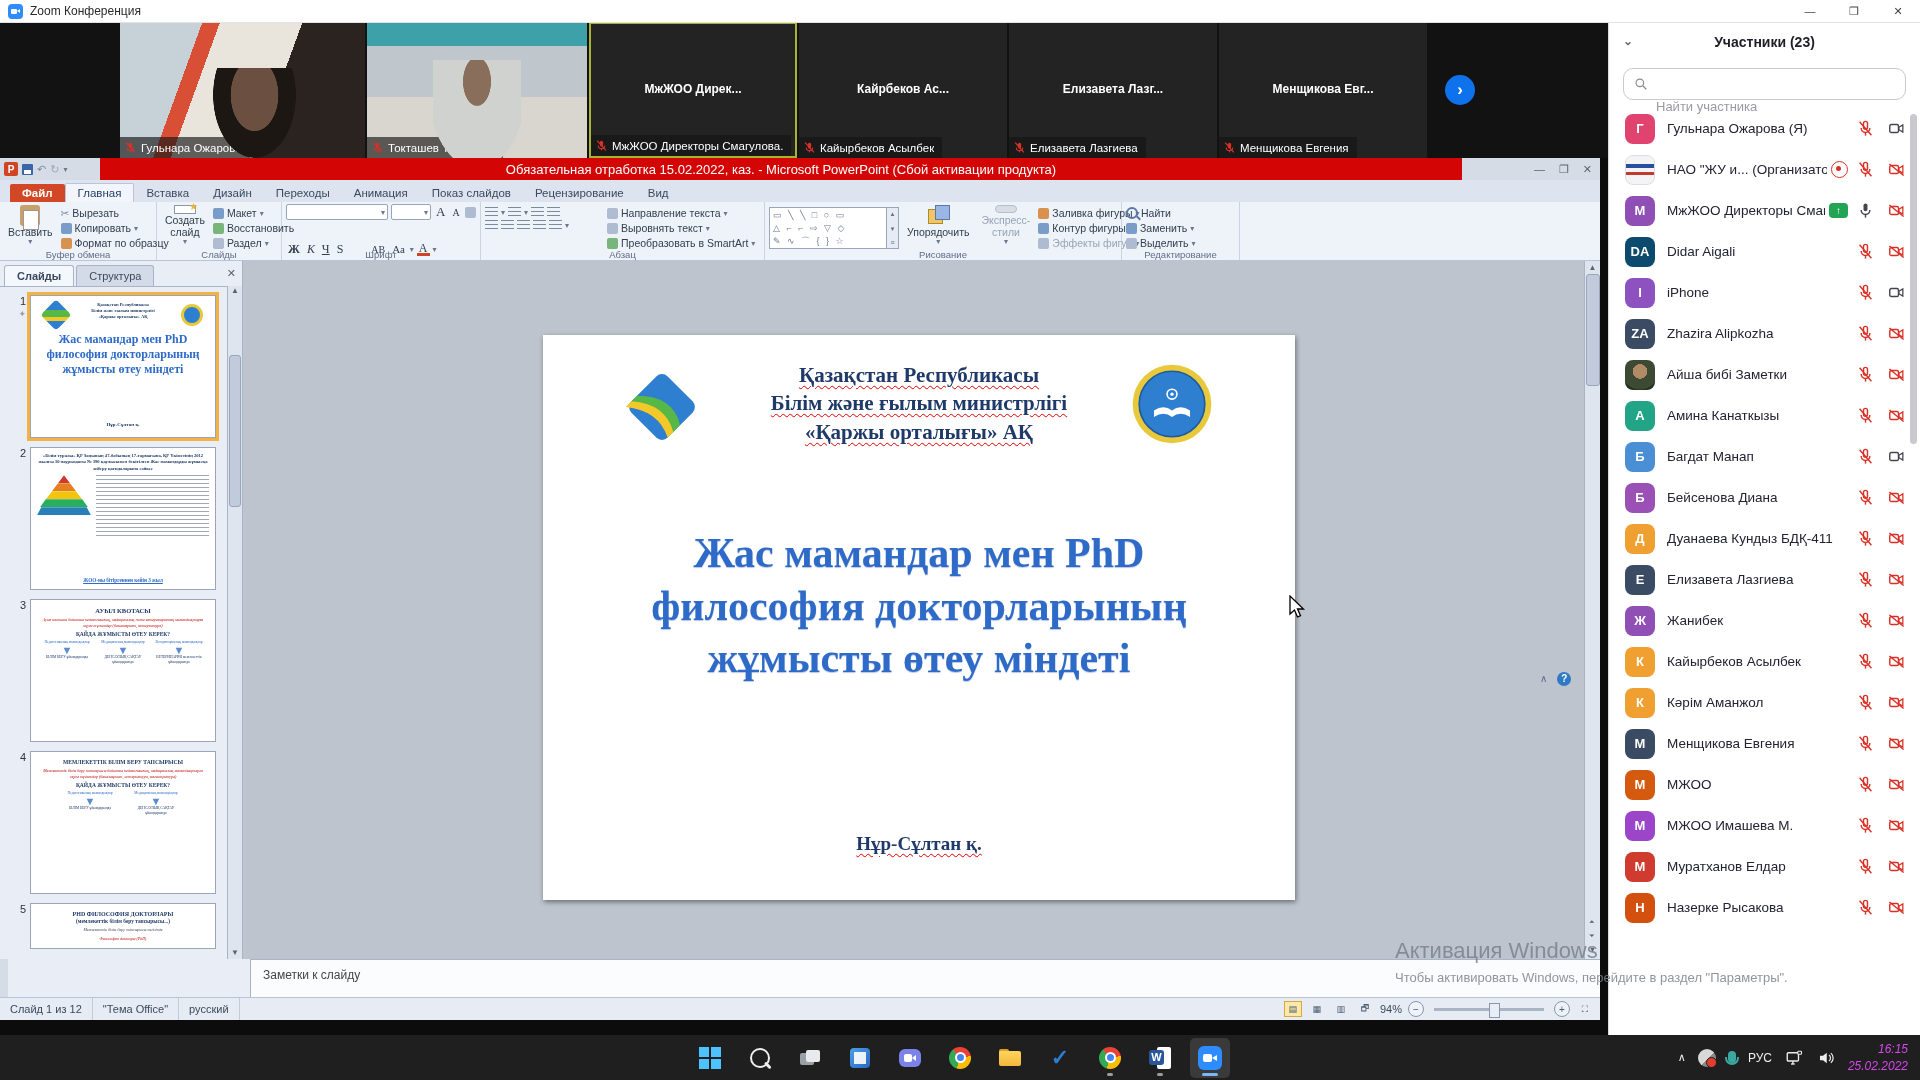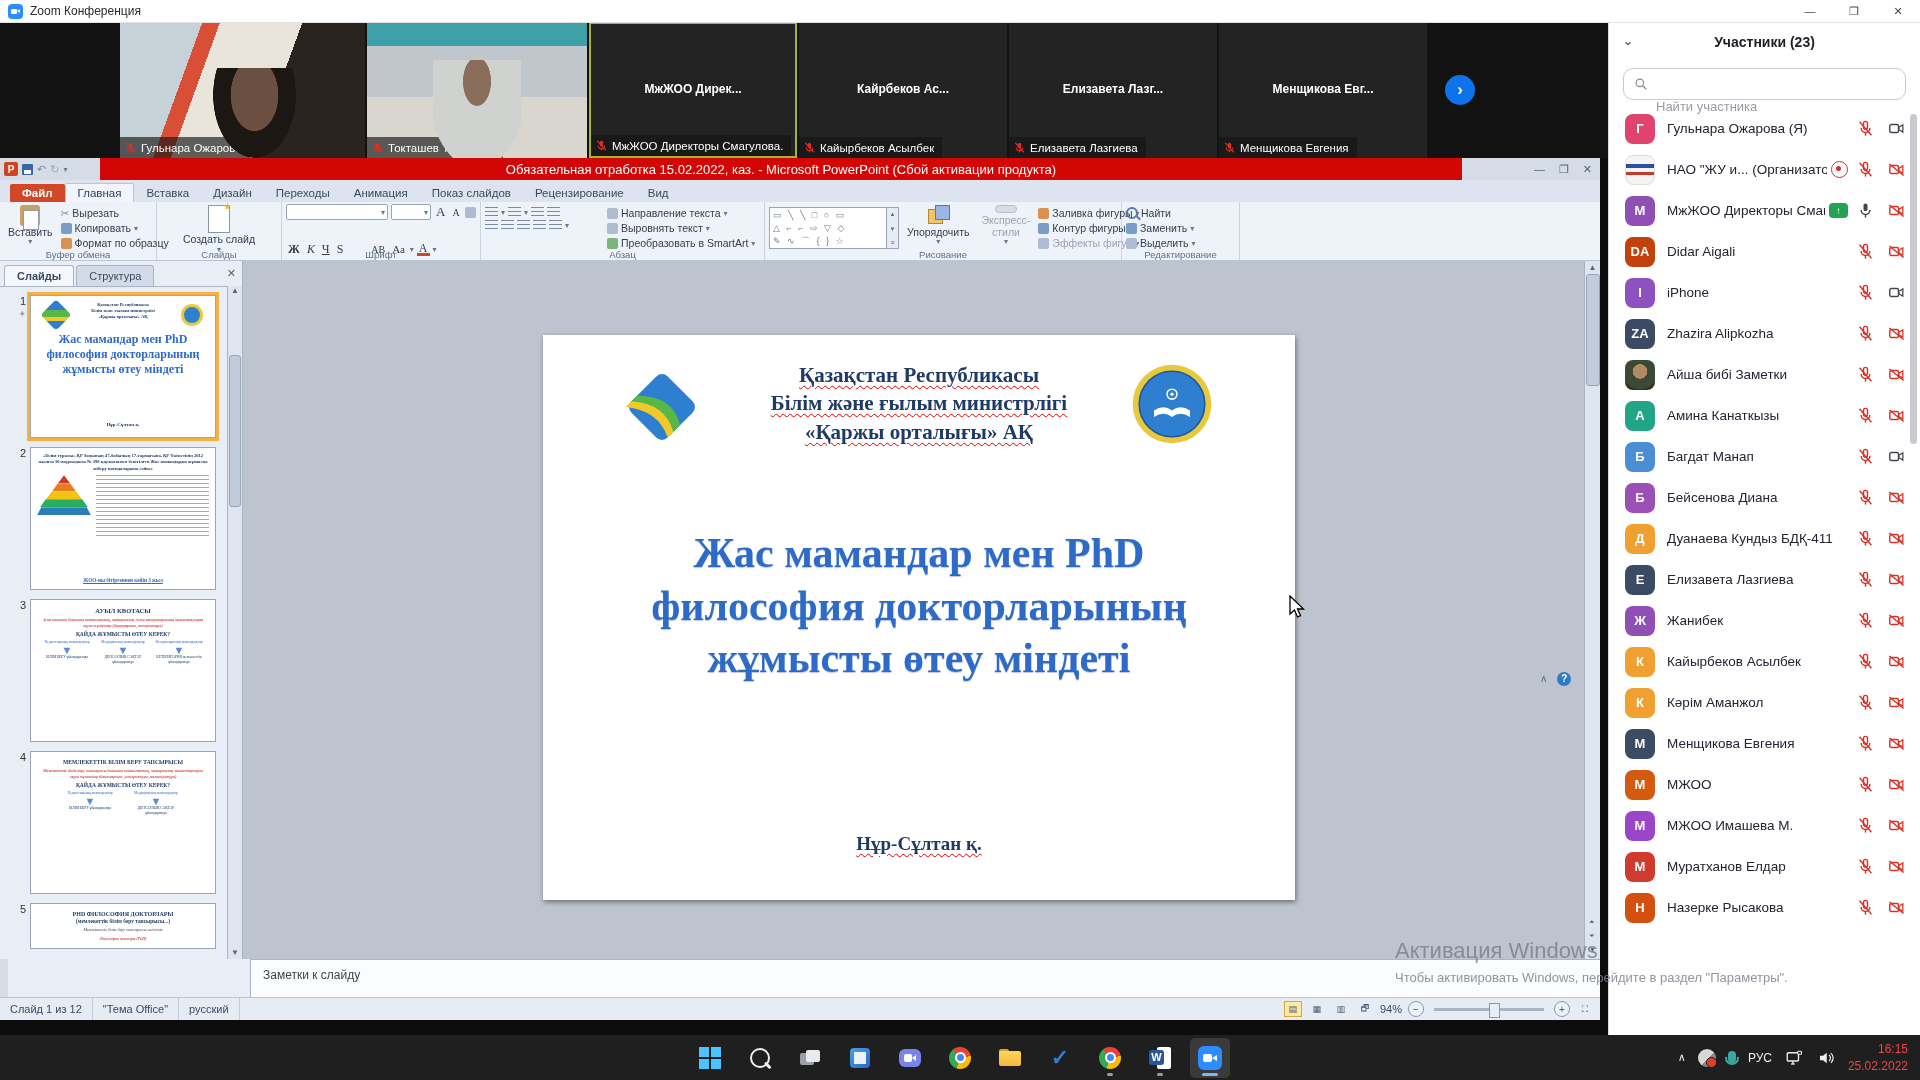--- a/index.html
+++ b/index.html
@@ -152,21 +152,21 @@
   .zslider .knob{position:absolute;left:50%;top:-5px;width:9px;height:13px;background:#e9eef6;border:1px solid #8a97ab;}
   .zpm{width:14px;height:14px;border-radius:50%;border:1px solid #8a97ab;display:flex;align-items:center;justify-content:center;font-size:10px;color:#4a5a70;background:#eef2f9;}
   
   .taskbar{position:absolute;left:0;top:1035px;width:1920px;height:45px;background:#1f1f1f;z-index:40;display:flex;align-items:center;}
   .tb-center{position:absolute;left:50%;transform:translateX(-50%);display:flex;gap:10px;align-items:center;height:100%;}
   .tb-item{width:40px;height:40px;display:flex;align-items:center;justify-content:center;position:relative;border-radius:5px;}
   .tb-item.active{background:#3a3a3a;}
   .run::after{content:"";position:absolute;bottom:2px;left:50%;transform:translateX(-50%);width:6px;height:3px;border-radius:2px;background:#9c9c9c;}
   .tb-item.active::after{content:"";position:absolute;bottom:2px;left:50%;transform:translateX(-50%);width:16px;height:3px;border-radius:2px;background:#7ab8f5;}
   .tb-tray{position:absolute;right:6px;display:flex;align-items:center;gap:12px;height:100%;color:#eee;font-size:12px;}
-  .clock{text-align:right;line-height:1.35;font-size:12px;color:#ef4444;padding-right:6px;}
+  .clock{text-align:right;line-height:1.35;font-size:12px;color:#d946ef;padding-right:6px;font-style:italic;}
   .startwrap{position:relative;width:22px;height:22px;}
   .startwrap i{position:absolute;width:10px;height:10px;background:#4cc2ff;}
   .startwrap i:nth-child(1){left:0;top:0;} .startwrap i:nth-child(2){right:0;top:0;}
   .startwrap i:nth-child(3){left:0;bottom:0;} .startwrap i:nth-child(4){right:0;bottom:0;}
   .g-search{width:16px;height:16px;border:2.5px solid #eee;border-radius:50%;position:relative;}
   .g-search::after{content:"";position:absolute;left:12px;top:14px;width:8px;height:2.5px;background:#eee;transform:rotate(45deg);border-radius:2px;}
   .g-task{width:20px;height:16px;position:relative;}
   .g-task::before{content:"";position:absolute;left:0;top:3px;width:14px;height:12px;background:#9aa0a6;border-radius:2px;}
   .g-task::after{content:"";position:absolute;left:6px;top:0;width:14px;height:12px;background:#e8eaed;border-radius:2px;}
   .g-widgets{width:20px;height:20px;border-radius:4px;background:linear-gradient(135deg,#4aa0e8,#2b66c2);position:relative;}
@@ -352,21 +352,21 @@
             <span class="caret">▾</span>
           </span>
         <span class="sbtn">
             <span class="mini orange"></span>
             <span>Формат по образцу</span>
           </span>
       </div>
       <span class="glabel">Буфер обмена</span>
     </div>
 
-    <div class="rgroup" style="width:125px;flex-direction:column;">
+    <div class="rgroup" style="width:125px;">
       <div class="bigbtn">
         <span class="sheet-ic"></span>
         <span>Создать слайд</span>
         <span class="caret">▾</span>
       </div>
       <div class="smallcol">
         <span class="sbtn">
             <span class="mini blue"></span>
             <span>Макет</span>
             <span class="caret">▾</span>
@@ -766,21 +766,21 @@
             <svg class="ic red" viewBox="0 0 24 24">
               <rect x="3.5" y="7" width="11" height="10" rx="2" fill="none" stroke="currentColor" stroke-width="1.8"></rect>
               <path d="M15 10.5 L20 7.5 V16.5 L15 13.5 Z" fill="none" stroke="currentColor" stroke-width="1.6"></path>
               <line x1="3" y1="5" x2="21" y2="19.5" stroke="currentColor" stroke-width="1.8"></line>
             </svg>
           </span>
         </div>
 
 
         <div class="pp-row">
-          <span class="avatar" style="background: #c2410c;">DA</span>
+          <span class="avatar" style="background: #0c4a6e;">DA</span>
           <span class="pp-name">Didar Aigali</span>
 
           <span class="pp-icons">
             <svg class="ic red" viewBox="0 0 24 24">
               <rect x="9.5" y="3" width="5" height="10" rx="2.5" fill="none" stroke="currentColor" stroke-width="1.8"></rect>
               <path d="M6.5 11.5 a5.5 5.5 0 0 0 11 0" stroke="currentColor" stroke-width="1.8" fill="none"></path>
               <line x1="12" y1="17" x2="12" y2="21" stroke="currentColor" stroke-width="1.8"></line>
               <line x1="4.5" y1="3.5" x2="19.5" y2="20.5" stroke="currentColor" stroke-width="1.8"></line>
             </svg>
 

